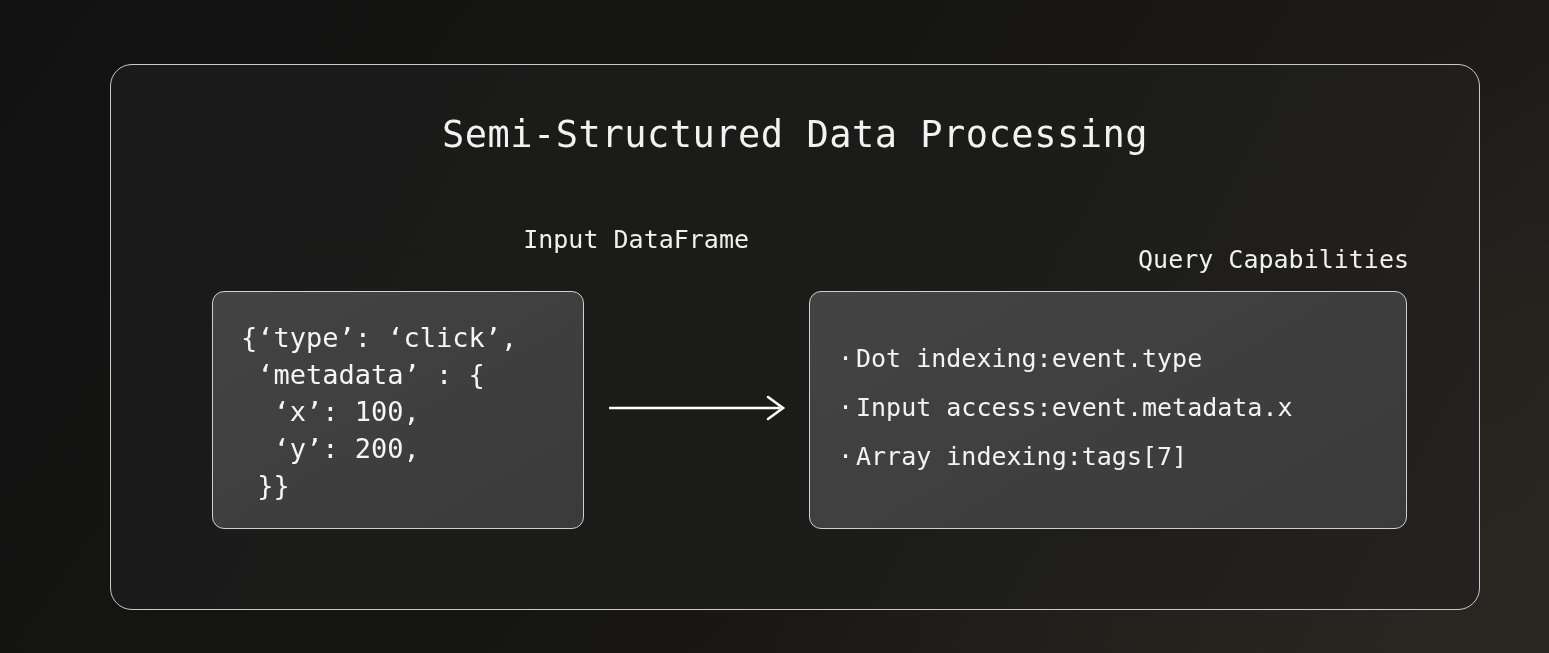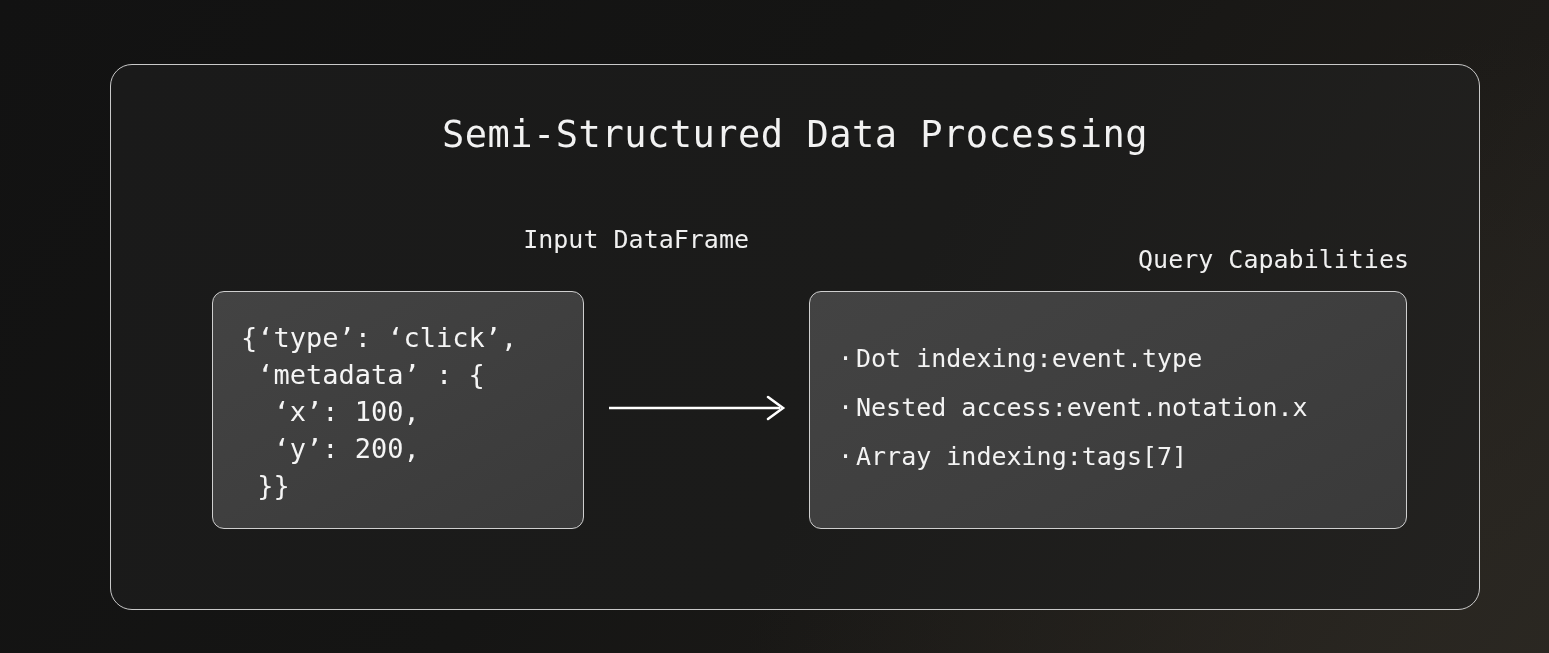--- a/index.html
+++ b/index.html
@@ -158,21 +158,21 @@
     <div class="col-heading right">Query Capabilities</div>
 
     <div class="card right-card">
       <ul class="bullet-list">
         <li>
           <span class="bullet-dot">·</span>
           <span>Dot indexing:event.type</span>
         </li>
         <li>
           <span class="bullet-dot">·</span>
-          <span>Nested access:event.notation.x</span>
+          <span>Input access:event.metadata.x</span>
         </li>
         <li>
           <span class="bullet-dot">·</span>
           <span>Array indexing:tags[7]</span>
         </li>
       </ul>
     </div>
 
   </div>
 </div>

